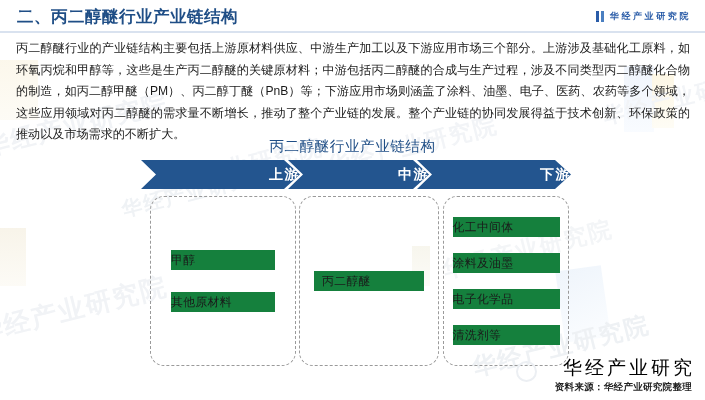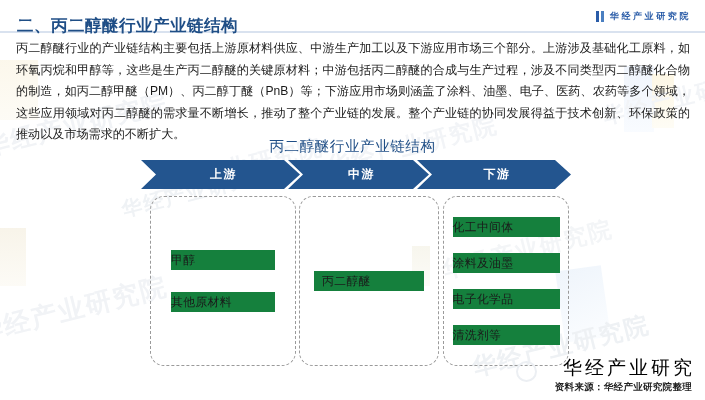--- a/index.html
+++ b/index.html
@@ -65,21 +65,20 @@
   }
   .header-title {
     position: absolute;
     left: 17px;
     top: 6px;
     font-size: 16.5px;
     font-weight: bold;
     color: #1f4e86;
     letter-spacing: 0.5px;
     white-space: nowrap;
-    margin-top: 9px;
   }
   .brand {
     position: absolute;
     right: 14px;
     top: 10px;
     display: flex;
     align-items: center;
     gap: 5px;
   }
   .brand-mark {
@@ -138,26 +137,26 @@
     top: 160px;
     width: 430px;
     height: 29px;
   }
   .chevron {
     position: absolute;
     top: 0;
     height: 29px;
     background: #23558f;
     color: #ffffff;
-    font-size: 12px;
+    font-size: 14px;
     font-weight: bold;
     letter-spacing: 1.5px;
     display: flex;
     align-items: center;
-    justify-content: center;
+    justify-content: flex-end;
     -webkit-clip-path: polygon(0 0, calc(100% - 16px) 0, 100% 50%, calc(100% - 16px) 100%, 0 100%, 15px 50%);
     clip-path: polygon(0 0, calc(100% - 16px) 0, 100% 50%, calc(100% - 16px) 100%, 0 100%, 15px 50%);
   }
   .chevron span { padding-left: 6px; }
   .chev-up   { left: 0px;   width: 159px; }
   .chev-mid  { left: 147px; width: 141px; }
   .chev-down { left: 276px; width: 154px; }
 
   .stage-boxes {
     position: absolute;

